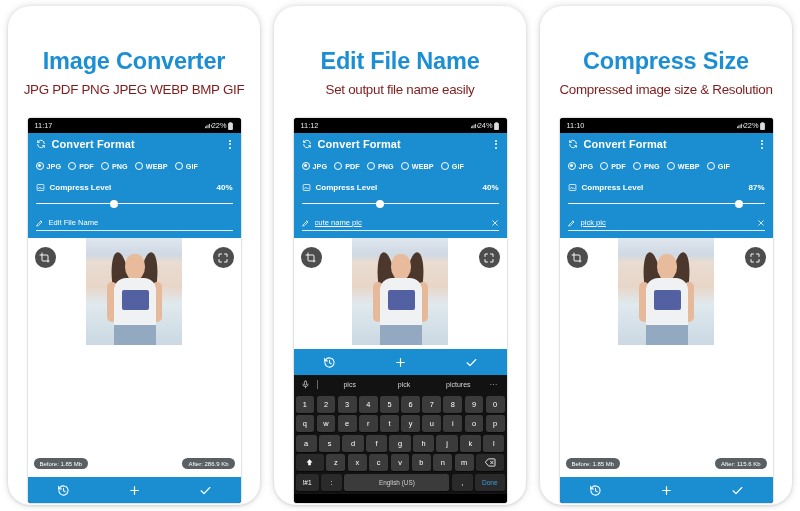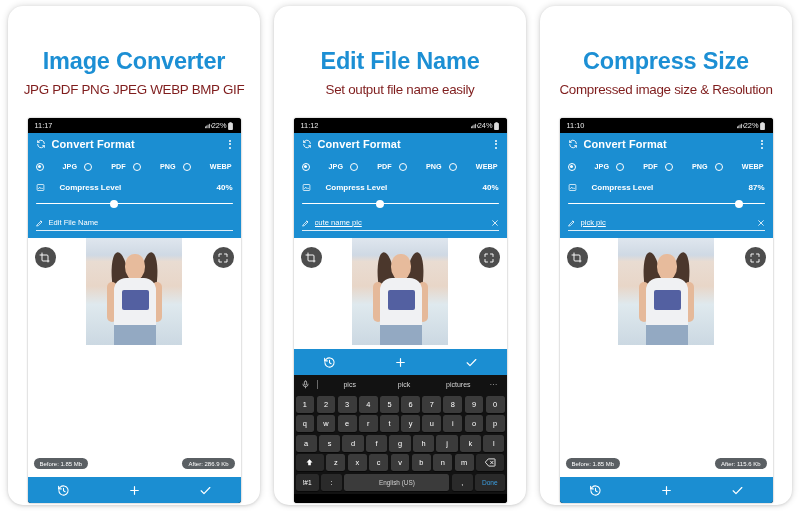--- a/index.html
+++ b/index.html
@@ -16,21 +16,21 @@
     display: flex;
     justify-content: space-between;
     padding: 0 8px;
   }
   
   .card {
     position: relative;
     width: 252px; height: 499px;
     margin-top: 6px;
     background: #ffffff;
-    border-radius: 15px;
+    border-radius: 22px;
     box-shadow: 0 0 7px rgba(0,0,0,0.16), 0 1px 3px rgba(0,0,0,0.10);
     display: flex;
     flex-direction: column;
     align-items: center;
     overflow: hidden;
   }
   .card-title {
     margin-top: 42px;
     font-size: 23.5px;
     font-weight: bold;
@@ -104,21 +104,21 @@
   .kebab i { width: 2px; height: 2px; background: #ffffff; border-radius: 50%; display:block; }
   
   .formats {
     display: flex;
     align-items: center;
     gap: 7px;
     margin-top: 3px;
     height: 16px;
     overflow: hidden;
   }
-  .fmt { display: flex; align-items: flex-end; gap: 19px; flex: 0 0 auto; }
+  .fmt { display: flex; align-items: flex-start; gap: 3px; flex: 0 0 auto; }
   .radio {
     width: 8px; height: 8px;
     border-radius: 50%;
     border: 1.3px solid #ffffff;
     position: relative;
     flex: 0 0 auto;
   }
   .radio.on::after {
     content: "";
     position: absolute;
@@ -126,21 +126,21 @@
     width: 3.2px; height: 3.2px;
     border-radius: 50%;
     background: #ffffff;
   }
   .fmt-label { font-size: 7.2px; font-weight: bold; letter-spacing: 0.1px; }
   
   .compress-row {
     display: flex;
     align-items: center;
     margin-top: 7px;
-    gap: 15px;
+    gap: 5px;
     height: 13px;
   }
   .compress-label { font-size: 8px; font-weight: bold; flex: 1; }
   .compress-val { font-size: 8px; font-weight: bold; }
   .slider {
     position: relative;
     height: 11px;
     margin-top: 4px;
     display: flex;
     align-items: center;

